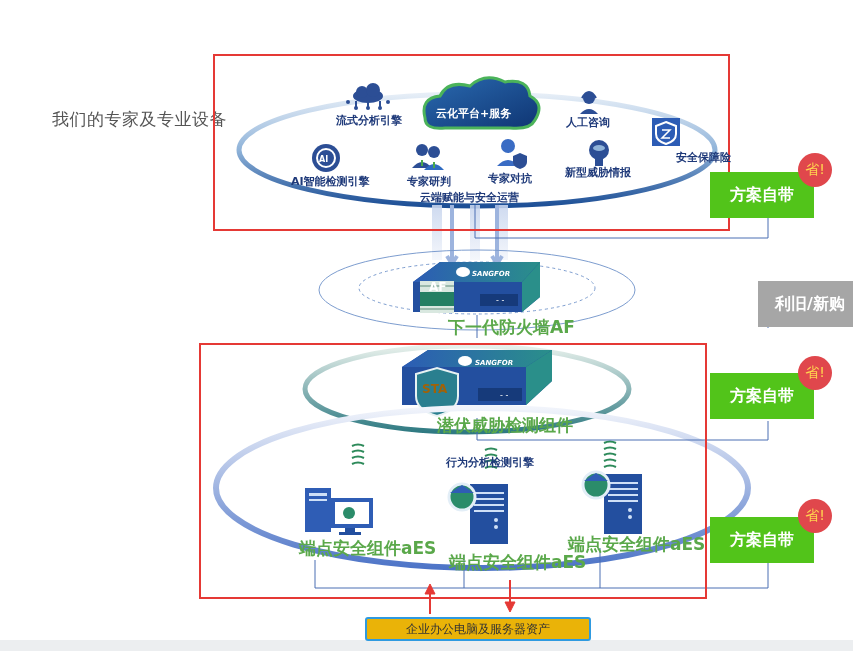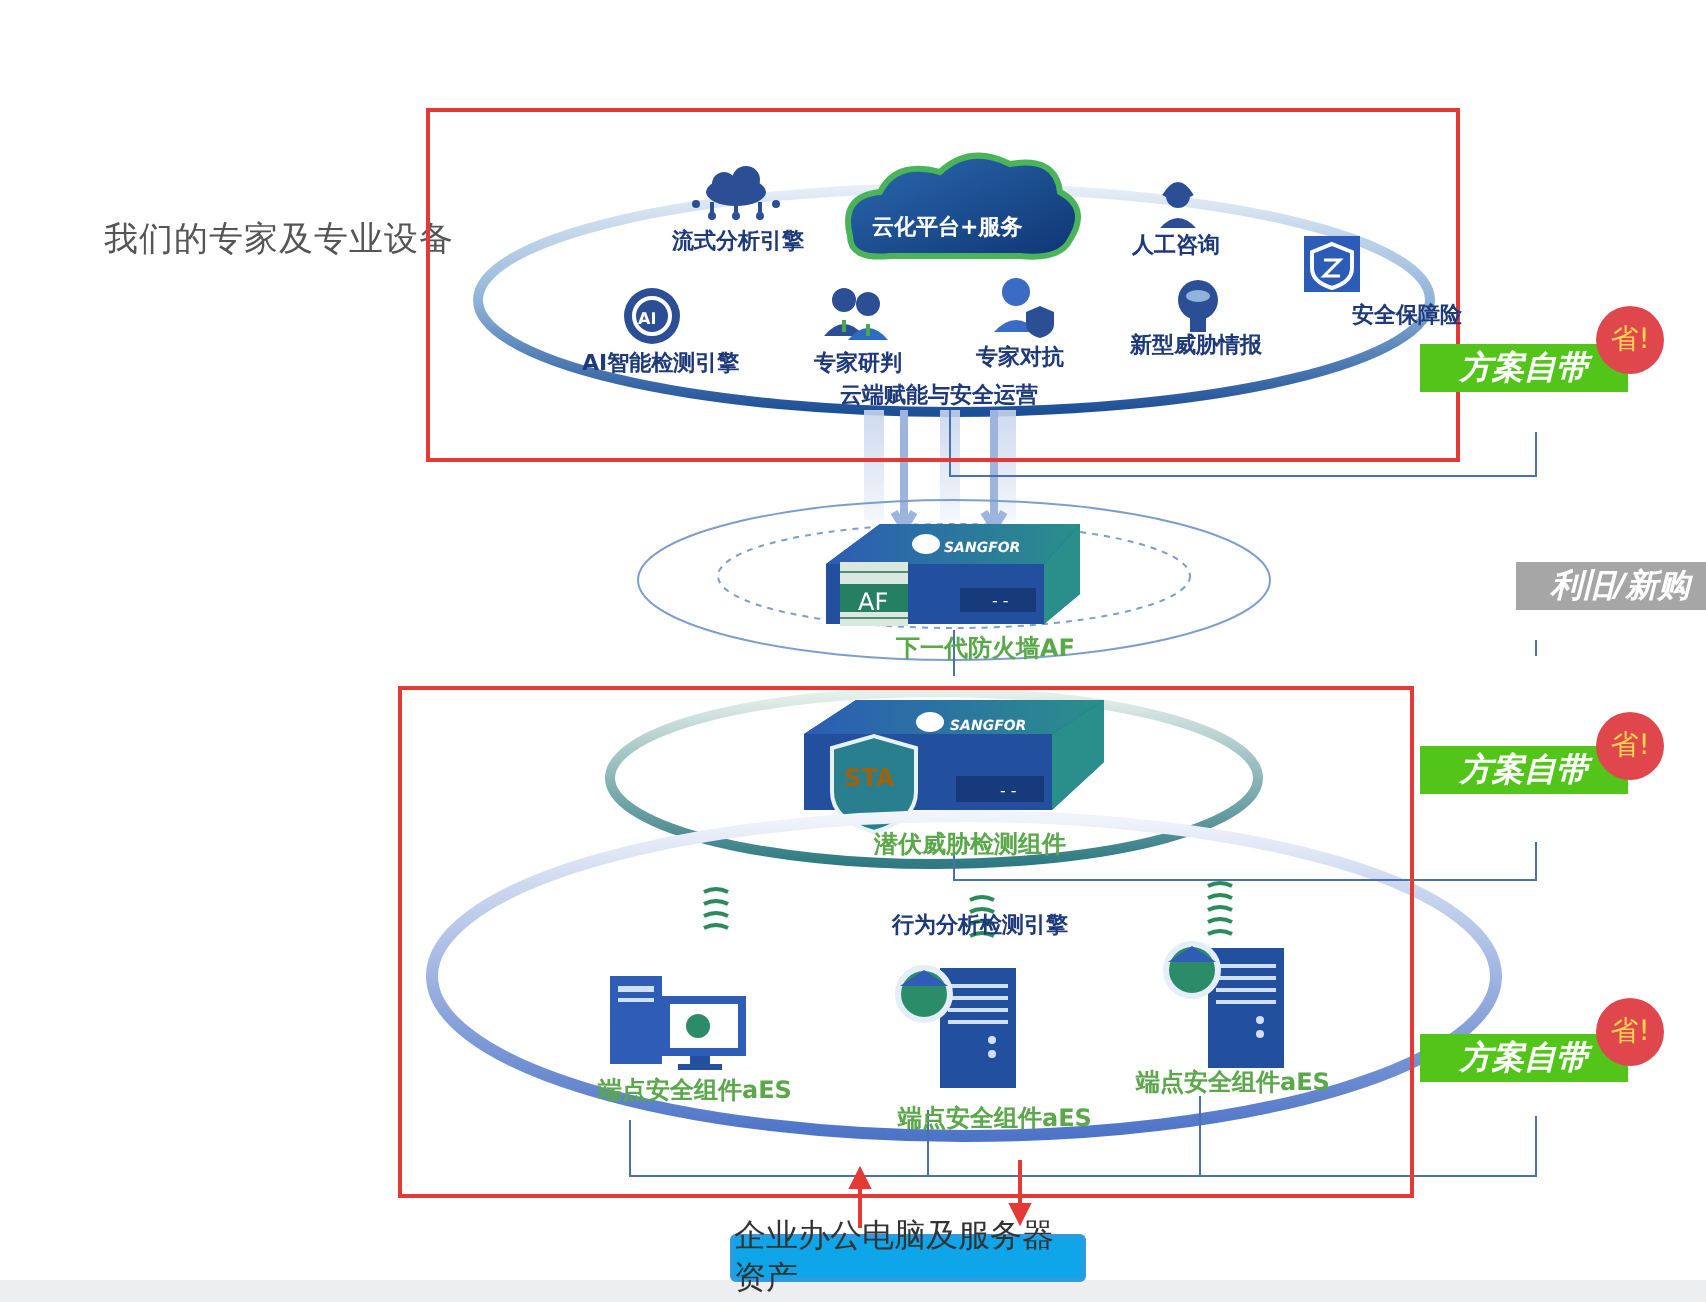--- a/index.html
+++ b/index.html
@@ -2,26 +2,26 @@
 <html><head>
 <meta charset="utf-8">
 <style>
   html,body{margin:0;padding:0;}
   body{width:853px;height:651px;position:relative;background:#fff;overflow:hidden;font-family:"DejaVu Sans","Liberation Sans",sans-serif;}
   .abs{position:absolute;}
   .bottom-strip{left:0;top:640px;width:853px;height:11px;background:#eceef0;}
   .side-title{left:22px;top:108px;font-size:17px;color:#555;letter-spacing:0.5px;margin-left:30px;}
   .red-box{border:2px solid #e53935;box-sizing:border-box;}
   .lbl-dark{color:#1f3a7a;font-weight:bold;font-size:11px;white-space:nowrap;}
-  .lbl-green{color:#5aa84a;font-weight:bold;font-size:12px;white-space:nowrap;}
-  .tag{width:104px;height:24px;display:flex;align-items:center;justify-content:center;color:#fff;font-style:italic;font-weight:bold;font-size:16px;}
+  .lbl-green{color:#5aa84a;font-weight:bold;font-size:17px;white-space:nowrap;}
+  .tag{width:104px;height:46px;display:flex;align-items:center;justify-content:center;color:#fff;font-weight:bold;font-size:16px;}
   .tag.green{background:#52c41a;}
   .tag.gray{background:#a6a6a6;margin-left:48px;}
   .badge{width:34px;height:34px;border-radius:50%;background:#e0474c;color:#ffd54f;font-size:14px;display:flex;align-items:center;justify-content:center;}
-  .asset-box{left:365px;top:617px;width:178px;height:24px;border:2px solid #2f9ae0;border-radius:3px;box-sizing:border-box;font-size:16px;color:#333;display:flex;align-items:center;justify-content:center;background:#0ea5e9;}
+  .asset-box{left:365px;top:617px;width:226px;height:24px;border:2px solid #2f9ae0;border-radius:3px;box-sizing:border-box;font-size:12px;color:#333;display:flex;align-items:center;justify-content:center;background:#eab308;}
 </style>
 </head>
 <body>
 
 <div class="abs bottom-strip"></div>
 
 <div class="abs side-title">我们的专家及专业设备</div>
 
 <svg class="abs" style="left:0;top:0" width="853" height="651">
   <defs>
@@ -224,21 +224,21 @@
 <div class="abs" style="left:436px;top:106px;color:#fff;font-weight:bold;font-size:11px;">云化平台+服务</div>
 <div class="abs lbl-dark" style="left:336px;top:113px;">流式分析引擎</div>
 <div class="abs lbl-dark" style="left:566px;top:115px;">人工咨询</div>
 <div class="abs lbl-dark" style="left:291px;top:174px;">AI智能检测引擎</div>
 <div class="abs lbl-dark" style="left:407px;top:174px;">专家研判</div>
 <div class="abs lbl-dark" style="left:488px;top:171px;">专家对抗</div>
 <div class="abs lbl-dark" style="left:565px;top:165px;">新型威胁情报</div>
 <div class="abs lbl-dark" style="left:636px;top:150px;margin-left:40px;">安全保障险</div>
 <div class="abs lbl-dark" style="left:420px;top:190px;">云端赋能与安全运营</div>
 
-<div class="abs" style="left:429px;top:294px;color:#fff;font-weight:normal;font-size:12px;">AF</div>
+<div class="abs" style="left:429px;top:280px;color:#fff;font-weight:bold;font-size:12px;">AF</div>
 <div class="abs lbl-green" style="left:448px;top:316px;">下一代防火墙AF</div>
 
 <div class="abs" style="left:422px;top:382px;color:#a16207;font-weight:bold;font-size:12px;">STA</div>
 <div class="abs lbl-green" style="left:437px;top:414px;">潜伏威胁检测组件</div>
 <div class="abs lbl-dark" style="left:446px;top:455px;">行为分析检测引擎</div>
 
 <div class="abs lbl-green" style="left:299px;top:537px;">端点安全组件aES</div>
 <div class="abs lbl-green" style="left:449px;top:551px;">端点安全组件aES</div>
 <div class="abs lbl-green" style="left:568px;top:533px;">端点安全组件aES</div>
 

